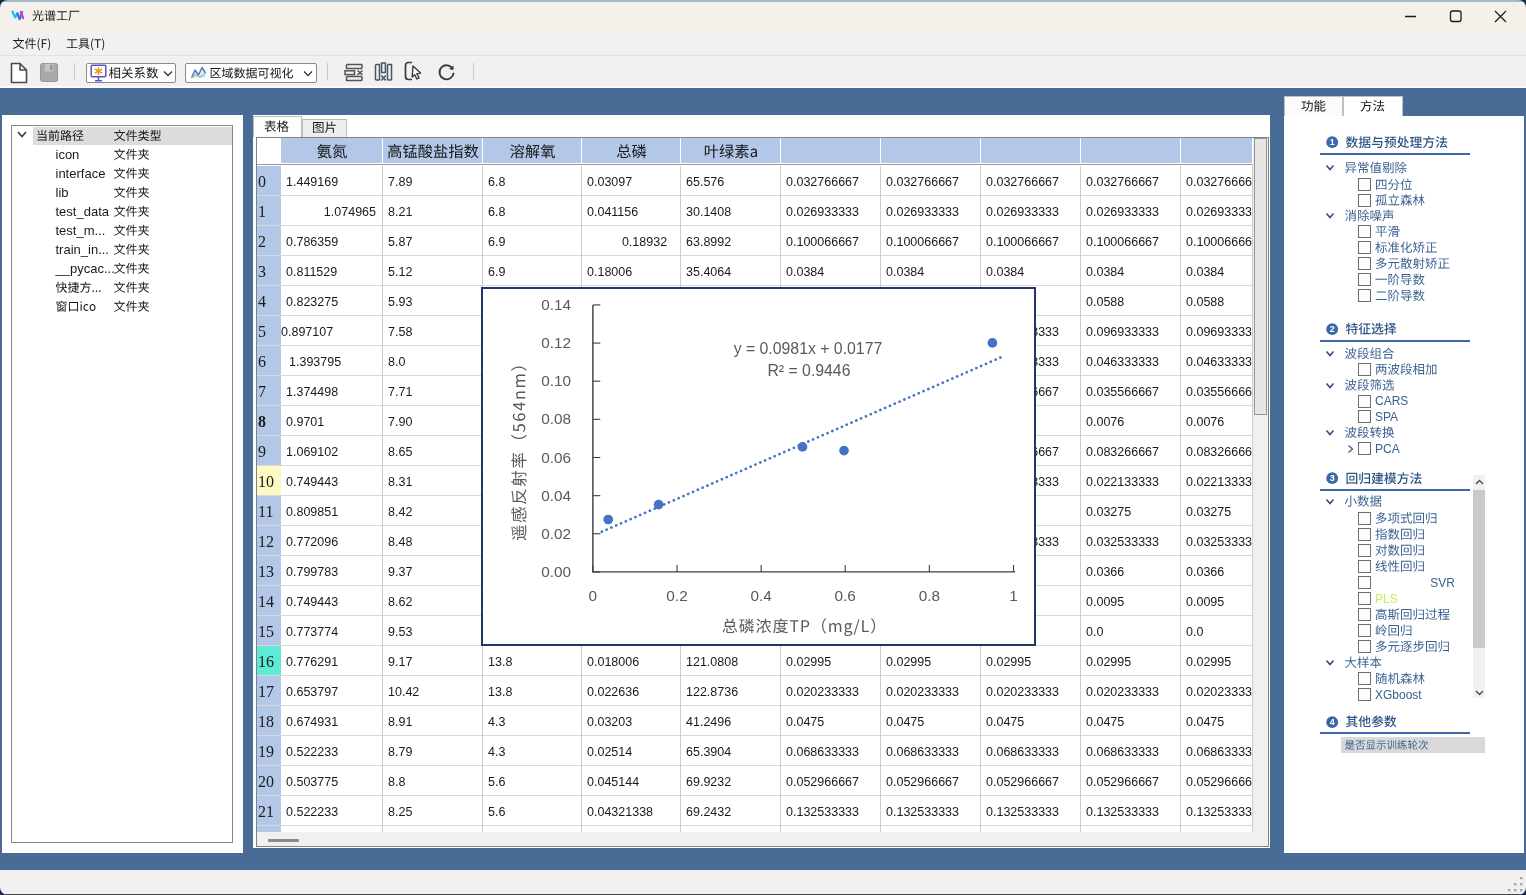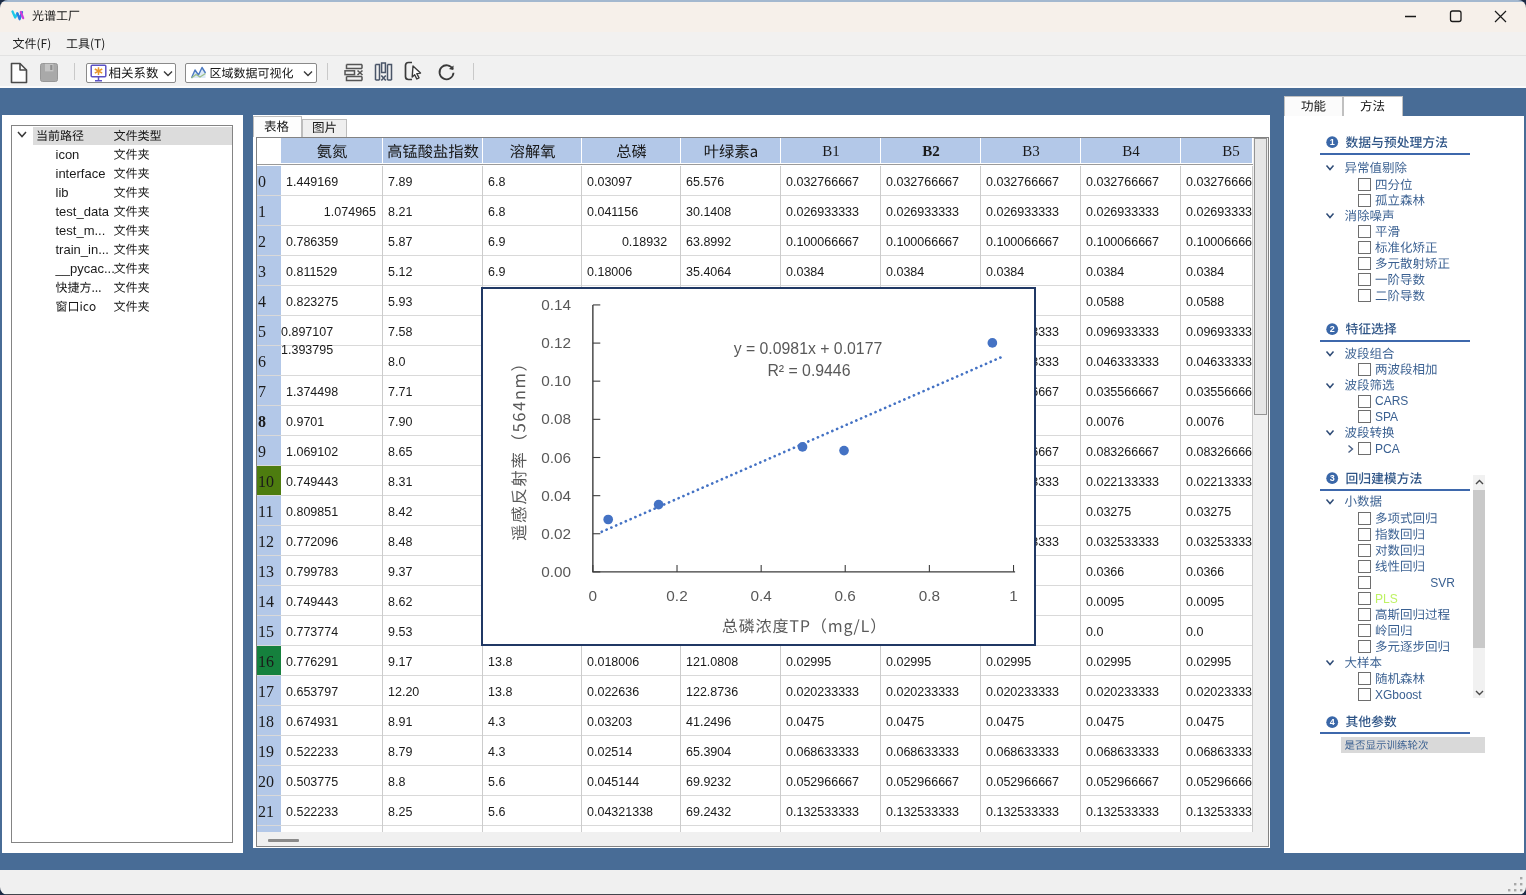--- a/index.html
+++ b/index.html
@@ -102,27 +102,20 @@
     <div style="position:absolute;left:281px;top:138px;width:101px;height:25px;background:#b3c8e8;"></div>
     <div style="position:absolute;left:383px;top:138px;width:99px;height:25px;background:#b3c8e8;"></div>
     <div style="position:absolute;left:483px;top:138px;width:98px;height:25px;background:#b3c8e8;"></div>
     <div style="position:absolute;left:582px;top:138px;width:98px;height:25px;background:#b3c8e8;"></div>
     <div style="position:absolute;left:681px;top:138px;width:99px;height:25px;background:#b3c8e8;"></div>
     <div style="position:absolute;left:781px;top:138px;width:99px;height:25px;background:#b3c8e8;"></div>
     <div style="position:absolute;left:881px;top:138px;width:99px;height:25px;background:#b3c8e8;"></div>
     <div style="position:absolute;left:981px;top:138px;width:99px;height:25px;background:#b3c8e8;"></div>
     <div style="position:absolute;left:1081px;top:138px;width:99px;height:25px;background:#b3c8e8;"></div>
     <div style="position:absolute;left:1181px;top:138px;width:71px;height:25px;background:#b3c8e8;"></div>
-    <div style="position:absolute;left:257px;top:138px;width:996px;height:25px;overflow:hidden;">
-      <div style="position:absolute;left:524px;top:3px;width:100px;height:20px;font:15px 'Liberation Serif';color:#1a1a1a;text-align:center;line-height:20px;">B1</div>
-      <div style="position:absolute;left:624px;top:3px;width:100px;height:20px;font:bold 15px 'Liberation Serif';color:#1a1a1a;text-align:center;line-height:20px;">B2</div>
-      <div style="position:absolute;left:724px;top:3px;width:100px;height:20px;font:15px 'Liberation Serif';color:#1a1a1a;text-align:center;line-height:20px;">B3</div>
-      <div style="position:absolute;left:824px;top:3px;width:100px;height:20px;font:15px 'Liberation Serif';color:#1a1a1a;text-align:center;line-height:20px;">B4</div>
-      <div style="position:absolute;left:924px;top:3px;width:100px;height:20px;font:15px 'Liberation Serif';color:#1a1a1a;text-align:center;line-height:20px;">B5</div>
-    </div>
     <div style="position:absolute;left:256.5px;top:163.5px;width:996.5px;height:1px;background:#9a9a9a;"></div>
     <div style="position:absolute;left:257px;top:165.5px;width:996px;height:666.5px;overflow:hidden;">
       <div style="position:absolute;left:0;top:0px;width:24px;height:29px;background:#b3c8e8;font:16px 'Liberation Serif';color:#1a1a1a;line-height:31px;padding-left:1px;">0</div>
       <div style="position:absolute;left:0;top:29px;width:24px;height:1px;background:#d9d9d9;"></div>
       <div style="position:absolute;left:24px;top:0px;width:95px;height:29px;font:12.5px 'Liberation Sans';color:#1a1a1a;line-height:32px;padding-left:5px;overflow:hidden;white-space:nowrap;">1.449169</div>
       <div style="position:absolute;left:126px;top:0px;width:93px;height:40px;font:12.5px 'Liberation Sans';color:#1a1a1a;line-height:32px;padding-left:5px;overflow:hidden;white-space:nowrap;">7.89</div>
       <div style="position:absolute;left:226px;top:0px;width:92px;height:29px;font:12.5px 'Liberation Sans';color:#1a1a1a;line-height:32px;padding-left:5px;overflow:hidden;white-space:nowrap;">6.8</div>
       <div style="position:absolute;left:325px;top:0px;width:92px;height:29px;font:12.5px 'Liberation Sans';color:#1a1a1a;line-height:32px;padding-left:5px;overflow:hidden;white-space:nowrap;">0.03097</div>
       <div style="position:absolute;left:424px;top:0px;width:93px;height:29px;font:12.5px 'Liberation Sans';color:#1a1a1a;line-height:32px;padding-left:5px;overflow:hidden;white-space:nowrap;">65.576</div>
       <div style="position:absolute;left:524px;top:0px;width:93px;height:29px;font:12.5px 'Liberation Sans';color:#1a1a1a;line-height:32px;padding-left:5px;overflow:hidden;white-space:nowrap;">0.032766667</div>
@@ -191,21 +184,21 @@
       <div style="position:absolute;left:325px;top:150px;width:92px;height:29px;font:12.5px 'Liberation Sans';color:#1a1a1a;line-height:32px;padding-left:5px;overflow:hidden;white-space:nowrap;"></div>
       <div style="position:absolute;left:424px;top:150px;width:93px;height:29px;font:12.5px 'Liberation Sans';color:#1a1a1a;line-height:32px;padding-left:5px;overflow:hidden;white-space:nowrap;"></div>
       <div style="position:absolute;left:524px;top:150px;width:93px;height:29px;font:12.5px 'Liberation Sans';color:#1a1a1a;line-height:32px;padding-left:5px;overflow:hidden;white-space:nowrap;">0.096933333</div>
       <div style="position:absolute;left:624px;top:150px;width:93px;height:29px;font:12.5px 'Liberation Sans';color:#1a1a1a;line-height:32px;padding-left:5px;overflow:hidden;white-space:nowrap;">0.096933333</div>
       <div style="position:absolute;left:724px;top:150px;width:93px;height:29px;font:12.5px 'Liberation Sans';color:#1a1a1a;line-height:32px;padding-left:5px;overflow:hidden;white-space:nowrap;">0.096933333</div>
       <div style="position:absolute;left:824px;top:150px;width:93px;height:29px;font:12.5px 'Liberation Sans';color:#1a1a1a;line-height:32px;padding-left:5px;overflow:hidden;white-space:nowrap;">0.096933333</div>
       <div style="position:absolute;left:924px;top:150px;width:93px;height:29px;font:12.5px 'Liberation Sans';color:#1a1a1a;line-height:32px;padding-left:5px;overflow:hidden;white-space:nowrap;">0.096933333</div>
       <div style="position:absolute;left:24px;top:179px;width:972px;height:1px;background:#d9d9d9;"></div>
       <div style="position:absolute;left:0;top:180px;width:24px;height:29px;background:#b3c8e8;font:16px 'Liberation Serif';color:#1a1a1a;line-height:31px;padding-left:1px;">6</div>
       <div style="position:absolute;left:0;top:209px;width:24px;height:1px;background:#d9d9d9;"></div>
-      <div style="position:absolute;left:24px;top:168px;width:95px;height:29px;font:12.5px 'Liberation Sans';color:#1a1a1a;line-height:32px;padding-left:0;overflow:hidden;white-space:nowrap;">1.393795</div>
+      <div style="position:absolute;left:24px;top:180px;width:95px;height:29px;font:12.5px 'Liberation Sans';color:#1a1a1a;line-height:32px;padding-left:8px;overflow:hidden;white-space:nowrap;">1.393795</div>
       <div style="position:absolute;left:126px;top:180px;width:93px;height:29px;font:12.5px 'Liberation Sans';color:#1a1a1a;line-height:32px;padding-left:5px;overflow:hidden;white-space:nowrap;">8.0</div>
       <div style="position:absolute;left:226px;top:180px;width:92px;height:29px;font:12.5px 'Liberation Sans';color:#1a1a1a;line-height:32px;padding-left:5px;overflow:hidden;white-space:nowrap;"></div>
       <div style="position:absolute;left:325px;top:180px;width:92px;height:29px;font:12.5px 'Liberation Sans';color:#1a1a1a;line-height:32px;padding-left:5px;overflow:hidden;white-space:nowrap;"></div>
       <div style="position:absolute;left:424px;top:180px;width:93px;height:29px;font:12.5px 'Liberation Sans';color:#1a1a1a;line-height:32px;padding-left:5px;overflow:hidden;white-space:nowrap;"></div>
       <div style="position:absolute;left:524px;top:180px;width:93px;height:29px;font:12.5px 'Liberation Sans';color:#1a1a1a;line-height:32px;padding-left:5px;overflow:hidden;white-space:nowrap;">0.046333333</div>
       <div style="position:absolute;left:624px;top:180px;width:93px;height:29px;font:12.5px 'Liberation Sans';color:#1a1a1a;line-height:32px;padding-left:5px;overflow:hidden;white-space:nowrap;">0.046333333</div>
       <div style="position:absolute;left:724px;top:180px;width:93px;height:29px;font:12.5px 'Liberation Sans';color:#1a1a1a;line-height:32px;padding-left:5px;overflow:hidden;white-space:nowrap;">0.046333333</div>
       <div style="position:absolute;left:824px;top:180px;width:93px;height:29px;font:12.5px 'Liberation Sans';color:#1a1a1a;line-height:32px;padding-left:5px;overflow:hidden;white-space:nowrap;">0.046333333</div>
       <div style="position:absolute;left:924px;top:180px;width:93px;height:29px;font:12.5px 'Liberation Sans';color:#1a1a1a;line-height:32px;padding-left:5px;overflow:hidden;white-space:nowrap;">0.046333333</div>
       <div style="position:absolute;left:24px;top:209px;width:972px;height:1px;background:#d9d9d9;"></div>
@@ -241,21 +234,21 @@
       <div style="position:absolute;left:126px;top:270px;width:93px;height:29px;font:12.5px 'Liberation Sans';color:#1a1a1a;line-height:32px;padding-left:5px;overflow:hidden;white-space:nowrap;">8.65</div>
       <div style="position:absolute;left:226px;top:270px;width:92px;height:29px;font:12.5px 'Liberation Sans';color:#1a1a1a;line-height:32px;padding-left:5px;overflow:hidden;white-space:nowrap;"></div>
       <div style="position:absolute;left:325px;top:270px;width:92px;height:29px;font:12.5px 'Liberation Sans';color:#1a1a1a;line-height:32px;padding-left:5px;overflow:hidden;white-space:nowrap;"></div>
       <div style="position:absolute;left:424px;top:270px;width:93px;height:29px;font:12.5px 'Liberation Sans';color:#1a1a1a;line-height:32px;padding-left:5px;overflow:hidden;white-space:nowrap;"></div>
       <div style="position:absolute;left:524px;top:270px;width:93px;height:29px;font:12.5px 'Liberation Sans';color:#1a1a1a;line-height:32px;padding-left:5px;overflow:hidden;white-space:nowrap;">0.083266667</div>
       <div style="position:absolute;left:624px;top:270px;width:93px;height:29px;font:12.5px 'Liberation Sans';color:#1a1a1a;line-height:32px;padding-left:5px;overflow:hidden;white-space:nowrap;">0.083266667</div>
       <div style="position:absolute;left:724px;top:270px;width:93px;height:29px;font:12.5px 'Liberation Sans';color:#1a1a1a;line-height:32px;padding-left:5px;overflow:hidden;white-space:nowrap;">0.083266667</div>
       <div style="position:absolute;left:824px;top:270px;width:93px;height:29px;font:12.5px 'Liberation Sans';color:#1a1a1a;line-height:32px;padding-left:5px;overflow:hidden;white-space:nowrap;">0.083266667</div>
       <div style="position:absolute;left:924px;top:270px;width:93px;height:29px;font:12.5px 'Liberation Sans';color:#1a1a1a;line-height:32px;padding-left:5px;overflow:hidden;white-space:nowrap;">0.083266667</div>
       <div style="position:absolute;left:24px;top:299px;width:972px;height:1px;background:#d9d9d9;"></div>
-      <div style="position:absolute;left:0;top:300px;width:24px;height:29px;background:#4d7c0f;font:16px 'Liberation Serif';color:#1a1a1a;line-height:31px;padding-left:1px;">10</div>
+      <div style="position:absolute;left:0;top:300px;width:24px;height:29px;background:#fef9c3;font:16px 'Liberation Serif';color:#1a1a1a;line-height:31px;padding-left:1px;">10</div>
       <div style="position:absolute;left:0;top:329px;width:24px;height:1px;background:#d9d9d9;"></div>
       <div style="position:absolute;left:24px;top:300px;width:95px;height:29px;font:12.5px 'Liberation Sans';color:#1a1a1a;line-height:32px;padding-left:5px;overflow:hidden;white-space:nowrap;">0.749443</div>
       <div style="position:absolute;left:126px;top:300px;width:93px;height:29px;font:12.5px 'Liberation Sans';color:#1a1a1a;line-height:32px;padding-left:5px;overflow:hidden;white-space:nowrap;">8.31</div>
       <div style="position:absolute;left:226px;top:300px;width:92px;height:29px;font:12.5px 'Liberation Sans';color:#1a1a1a;line-height:32px;padding-left:5px;overflow:hidden;white-space:nowrap;"></div>
       <div style="position:absolute;left:325px;top:300px;width:92px;height:29px;font:12.5px 'Liberation Sans';color:#1a1a1a;line-height:32px;padding-left:5px;overflow:hidden;white-space:nowrap;"></div>
       <div style="position:absolute;left:424px;top:300px;width:93px;height:29px;font:12.5px 'Liberation Sans';color:#1a1a1a;line-height:32px;padding-left:5px;overflow:hidden;white-space:nowrap;"></div>
       <div style="position:absolute;left:524px;top:300px;width:93px;height:29px;font:12.5px 'Liberation Sans';color:#1a1a1a;line-height:32px;padding-left:5px;overflow:hidden;white-space:nowrap;">0.022133333</div>
       <div style="position:absolute;left:624px;top:300px;width:93px;height:29px;font:12.5px 'Liberation Sans';color:#1a1a1a;line-height:32px;padding-left:5px;overflow:hidden;white-space:nowrap;">0.022133333</div>
       <div style="position:absolute;left:724px;top:300px;width:93px;height:29px;font:12.5px 'Liberation Sans';color:#1a1a1a;line-height:32px;padding-left:5px;overflow:hidden;white-space:nowrap;">0.022133333</div>
       <div style="position:absolute;left:824px;top:300px;width:93px;height:29px;font:12.5px 'Liberation Sans';color:#1a1a1a;line-height:32px;padding-left:5px;overflow:hidden;white-space:nowrap;">0.022133333</div>
@@ -319,37 +312,37 @@
       <div style="position:absolute;left:126px;top:450px;width:93px;height:29px;font:12.5px 'Liberation Sans';color:#1a1a1a;line-height:32px;padding-left:5px;overflow:hidden;white-space:nowrap;">9.53</div>
       <div style="position:absolute;left:226px;top:450px;width:92px;height:29px;font:12.5px 'Liberation Sans';color:#1a1a1a;line-height:32px;padding-left:5px;overflow:hidden;white-space:nowrap;"></div>
       <div style="position:absolute;left:325px;top:450px;width:92px;height:29px;font:12.5px 'Liberation Sans';color:#1a1a1a;line-height:32px;padding-left:5px;overflow:hidden;white-space:nowrap;"></div>
       <div style="position:absolute;left:424px;top:450px;width:93px;height:29px;font:12.5px 'Liberation Sans';color:#1a1a1a;line-height:32px;padding-left:5px;overflow:hidden;white-space:nowrap;"></div>
       <div style="position:absolute;left:524px;top:450px;width:93px;height:29px;font:12.5px 'Liberation Sans';color:#1a1a1a;line-height:32px;padding-left:5px;overflow:hidden;white-space:nowrap;">0.0</div>
       <div style="position:absolute;left:624px;top:450px;width:93px;height:29px;font:12.5px 'Liberation Sans';color:#1a1a1a;line-height:32px;padding-left:5px;overflow:hidden;white-space:nowrap;">0.0</div>
       <div style="position:absolute;left:724px;top:450px;width:93px;height:29px;font:12.5px 'Liberation Sans';color:#1a1a1a;line-height:32px;padding-left:5px;overflow:hidden;white-space:nowrap;">0.0</div>
       <div style="position:absolute;left:824px;top:450px;width:93px;height:29px;font:12.5px 'Liberation Sans';color:#1a1a1a;line-height:32px;padding-left:5px;overflow:hidden;white-space:nowrap;">0.0</div>
       <div style="position:absolute;left:924px;top:450px;width:93px;height:29px;font:12.5px 'Liberation Sans';color:#1a1a1a;line-height:32px;padding-left:5px;overflow:hidden;white-space:nowrap;">0.0</div>
       <div style="position:absolute;left:24px;top:479px;width:972px;height:1px;background:#d9d9d9;"></div>
-      <div style="position:absolute;left:0;top:480px;width:24px;height:29px;background:#15803d;font:16px 'Liberation Serif';color:#1a1a1a;line-height:31px;padding-left:1px;">16</div>
+      <div style="position:absolute;left:0;top:480px;width:24px;height:29px;background:#5eead4;font:16px 'Liberation Serif';color:#1a1a1a;line-height:31px;padding-left:1px;">16</div>
       <div style="position:absolute;left:0;top:509px;width:24px;height:1px;background:#d9d9d9;"></div>
       <div style="position:absolute;left:24px;top:480px;width:95px;height:29px;font:12.5px 'Liberation Sans';color:#1a1a1a;line-height:32px;padding-left:5px;overflow:hidden;white-space:nowrap;">0.776291</div>
       <div style="position:absolute;left:126px;top:480px;width:93px;height:29px;font:12.5px 'Liberation Sans';color:#1a1a1a;line-height:32px;padding-left:5px;overflow:hidden;white-space:nowrap;">9.17</div>
       <div style="position:absolute;left:226px;top:480px;width:92px;height:29px;font:12.5px 'Liberation Sans';color:#1a1a1a;line-height:32px;padding-left:5px;overflow:hidden;white-space:nowrap;">13.8</div>
       <div style="position:absolute;left:325px;top:480px;width:92px;height:29px;font:12.5px 'Liberation Sans';color:#1a1a1a;line-height:32px;padding-left:5px;overflow:hidden;white-space:nowrap;">0.018006</div>
       <div style="position:absolute;left:424px;top:480px;width:93px;height:29px;font:12.5px 'Liberation Sans';color:#1a1a1a;line-height:32px;padding-left:5px;overflow:hidden;white-space:nowrap;">121.0808</div>
       <div style="position:absolute;left:524px;top:480px;width:93px;height:29px;font:12.5px 'Liberation Sans';color:#1a1a1a;line-height:32px;padding-left:5px;overflow:hidden;white-space:nowrap;">0.02995</div>
       <div style="position:absolute;left:624px;top:480px;width:93px;height:29px;font:12.5px 'Liberation Sans';color:#1a1a1a;line-height:32px;padding-left:5px;overflow:hidden;white-space:nowrap;">0.02995</div>
       <div style="position:absolute;left:724px;top:480px;width:93px;height:29px;font:12.5px 'Liberation Sans';color:#1a1a1a;line-height:32px;padding-left:5px;overflow:hidden;white-space:nowrap;">0.02995</div>
       <div style="position:absolute;left:824px;top:480px;width:93px;height:29px;font:12.5px 'Liberation Sans';color:#1a1a1a;line-height:32px;padding-left:5px;overflow:hidden;white-space:nowrap;">0.02995</div>
       <div style="position:absolute;left:924px;top:480px;width:93px;height:29px;font:12.5px 'Liberation Sans';color:#1a1a1a;line-height:32px;padding-left:5px;overflow:hidden;white-space:nowrap;">0.02995</div>
       <div style="position:absolute;left:24px;top:509px;width:972px;height:1px;background:#d9d9d9;"></div>
       <div style="position:absolute;left:0;top:510px;width:24px;height:29px;background:#b3c8e8;font:16px 'Liberation Serif';color:#1a1a1a;line-height:31px;padding-left:1px;">17</div>
       <div style="position:absolute;left:0;top:539px;width:24px;height:1px;background:#d9d9d9;"></div>
       <div style="position:absolute;left:24px;top:510px;width:95px;height:29px;font:12.5px 'Liberation Sans';color:#1a1a1a;line-height:32px;padding-left:5px;overflow:hidden;white-space:nowrap;">0.653797</div>
-      <div style="position:absolute;left:126px;top:510px;width:93px;height:29px;font:12.5px 'Liberation Sans';color:#1a1a1a;line-height:32px;padding-left:5px;overflow:hidden;white-space:nowrap;">12.20</div>
+      <div style="position:absolute;left:126px;top:510px;width:93px;height:29px;font:12.5px 'Liberation Sans';color:#1a1a1a;line-height:32px;padding-left:5px;overflow:hidden;white-space:nowrap;">10.42</div>
       <div style="position:absolute;left:226px;top:510px;width:92px;height:29px;font:12.5px 'Liberation Sans';color:#1a1a1a;line-height:32px;padding-left:5px;overflow:hidden;white-space:nowrap;">13.8</div>
       <div style="position:absolute;left:325px;top:510px;width:92px;height:29px;font:12.5px 'Liberation Sans';color:#1a1a1a;line-height:32px;padding-left:5px;overflow:hidden;white-space:nowrap;">0.022636</div>
       <div style="position:absolute;left:424px;top:510px;width:93px;height:29px;font:12.5px 'Liberation Sans';color:#1a1a1a;line-height:32px;padding-left:5px;overflow:hidden;white-space:nowrap;">122.8736</div>
       <div style="position:absolute;left:524px;top:510px;width:93px;height:29px;font:12.5px 'Liberation Sans';color:#1a1a1a;line-height:32px;padding-left:5px;overflow:hidden;white-space:nowrap;">0.020233333</div>
       <div style="position:absolute;left:624px;top:510px;width:93px;height:29px;font:12.5px 'Liberation Sans';color:#1a1a1a;line-height:32px;padding-left:5px;overflow:hidden;white-space:nowrap;">0.020233333</div>
       <div style="position:absolute;left:724px;top:510px;width:93px;height:29px;font:12.5px 'Liberation Sans';color:#1a1a1a;line-height:32px;padding-left:5px;overflow:hidden;white-space:nowrap;">0.020233333</div>
       <div style="position:absolute;left:824px;top:510px;width:93px;height:29px;font:12.5px 'Liberation Sans';color:#1a1a1a;line-height:32px;padding-left:5px;overflow:hidden;white-space:nowrap;">0.020233333</div>
       <div style="position:absolute;left:924px;top:510px;width:93px;height:29px;font:12.5px 'Liberation Sans';color:#1a1a1a;line-height:32px;padding-left:5px;overflow:hidden;white-space:nowrap;">0.020233333</div>
       <div style="position:absolute;left:24px;top:539px;width:972px;height:1px;background:#d9d9d9;"></div>
       <div style="position:absolute;left:0;top:540px;width:24px;height:29px;background:#b3c8e8;font:16px 'Liberation Serif';color:#1a1a1a;line-height:31px;padding-left:1px;">18</div>

